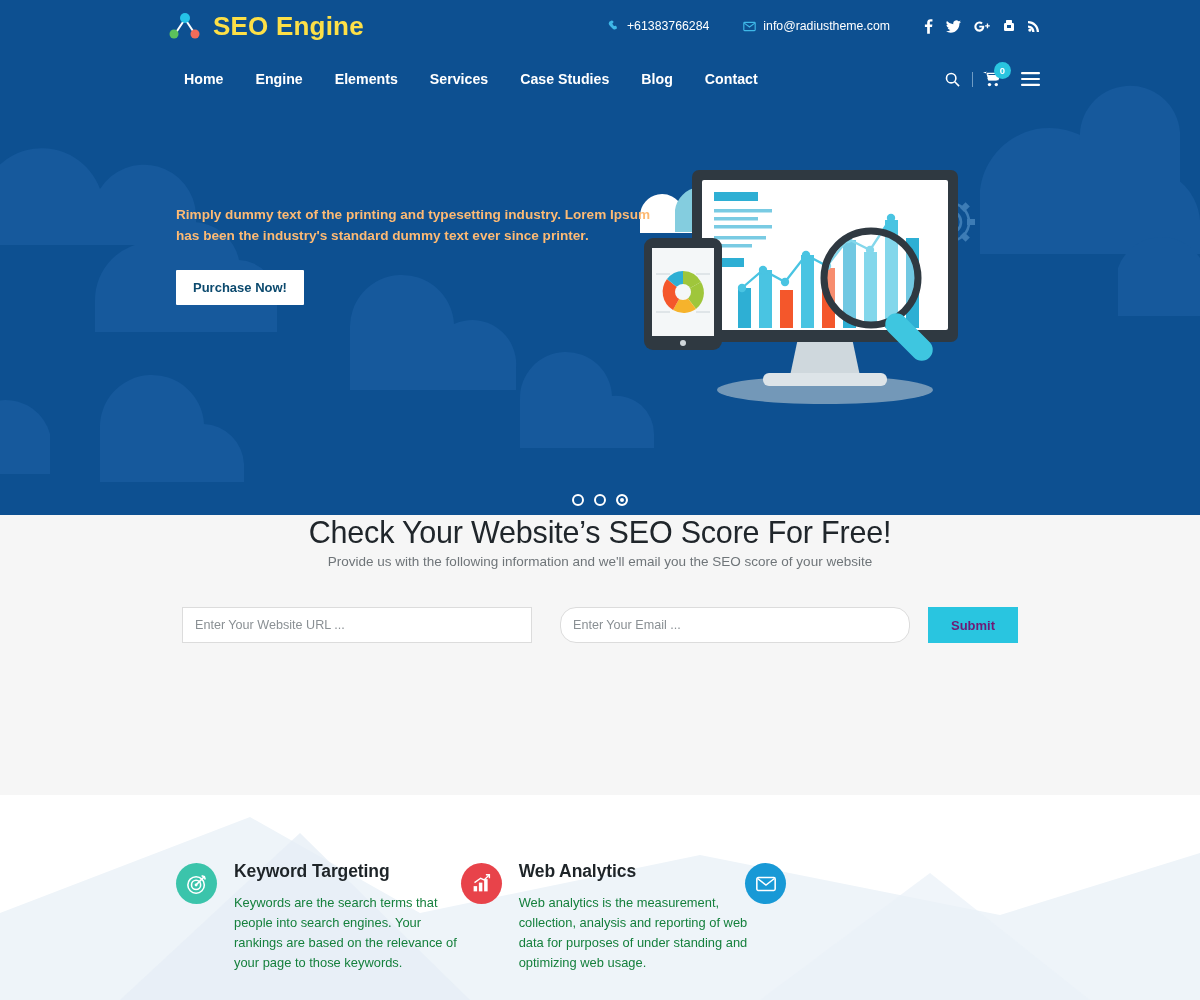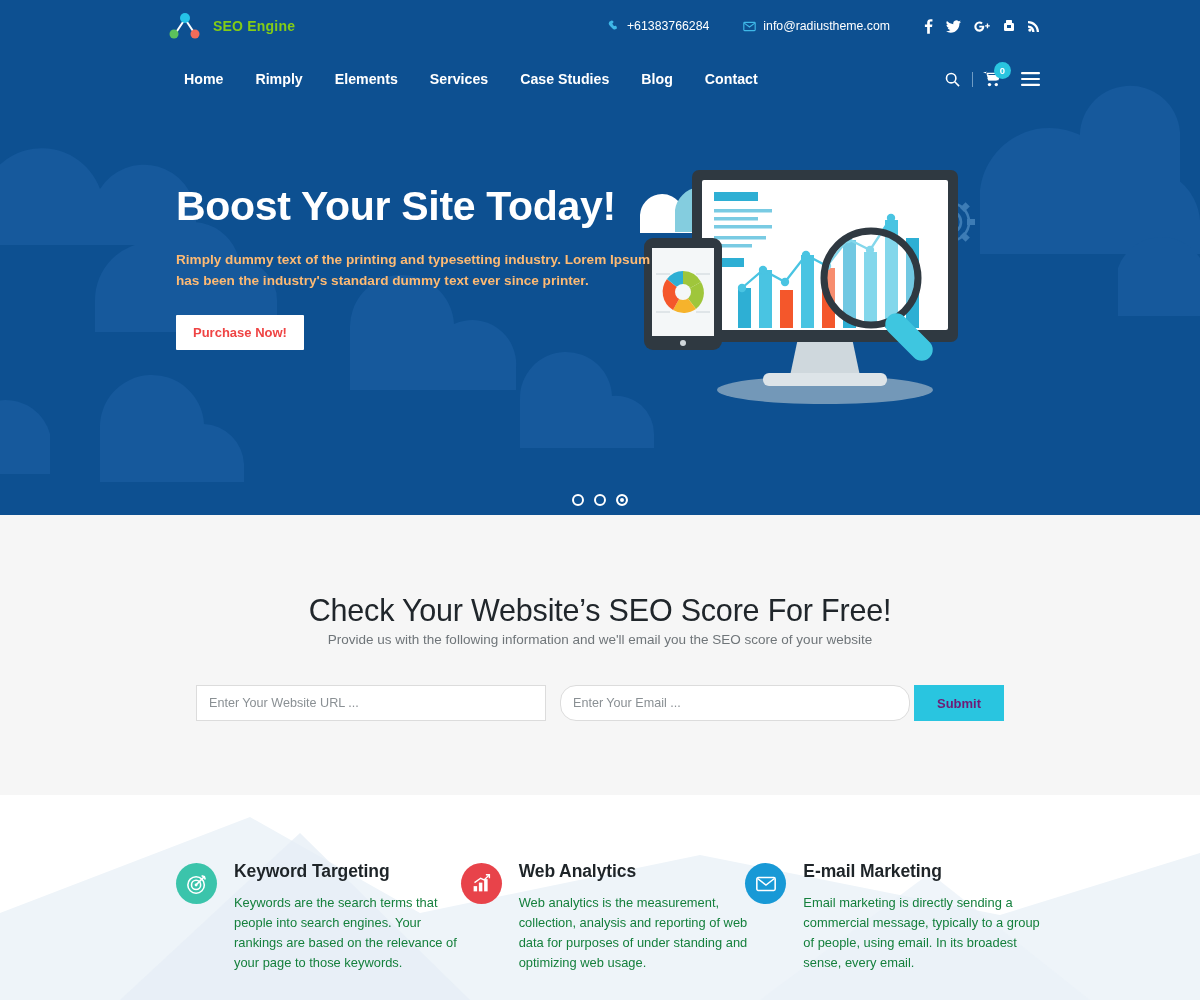--- a/index.html
+++ b/index.html
@@ -23,21 +23,21 @@
 
   .topbar {
     position:relative; z-index:5;
     height:52px;
     display:flex; align-items:center;
     padding:0 160px 0 168px;
   }
   .brand { display:flex; align-items:center; gap:11px; }
   .brand-logo { width:34px; height:30px; display:block; }
   .brand-name {
-    color:#84cc16; font-size:14px; font-weight:bold; letter-spacing:.2px;
+    color:#fde047; font-size:26px; font-weight:bold; letter-spacing:.2px;
   }
   .topbar-right {
     margin-left:auto; display:flex; align-items:center; gap:0;
     font-size:12.3px; color:#e8eef5;
   }
   .contact-item {
     display:flex; align-items:center; gap:7px;
     margin-right:34px; white-space:nowrap;
   }
   .contact-item .ic { display:flex; color:#3fb8e8; }
@@ -83,21 +83,21 @@
   .hero-title {
     color:#ffffff; font-size:41px; font-weight:bold;
     letter-spacing:-0.3px; line-height:1.1;
   }
   .hero-sub {
     color:#fdba74; font-size:13.6px; font-weight:bold;
     line-height:1.55; margin-top:20px; max-width:482px;
   }
   .hero-btn {
     display:inline-block; margin-top:24px;
-    background:#ffffff; color:#ef4444;
+    background:#ffffff; color:#0c4a6e;
     font-size:13px; font-weight:bold;
     padding:10px 17px; border:none; cursor:pointer;
     border-radius:1px;
   }
   .hero-art { position:absolute; left:630px; top:160px; width:360px; height:255px; }
 
   .dots {
     position:absolute; z-index:6; left:0; right:0; top:494px;
     display:flex; justify-content:center; gap:10px;
   }
@@ -106,32 +106,31 @@
     border:2px solid #ffffff; background:transparent; cursor:pointer;
   }
   .dot.active { background:#ffffff; box-shadow:inset 0 0 0 2px #0d5091; }
 
   
   .seo-section {
     position:relative;
     width:1200px; height:280px;
     background:#f6f6f6;
     text-align:center;
-    padding-top:78px;
   }
   .seo-title {
     font-size:30.5px; color:#20262b; font-weight:normal;
     letter-spacing:-.2px;
   }
   .seo-sub {
     margin-top:4px; font-size:13.5px; color:#6f7579;
   }
   .seo-form {
     margin-top:38px;
-    display:flex; justify-content:center; align-items:flex-start; gap:0;
+    display:flex; justify-content:center; align-items:flex-start; gap:14px;
   }
   .seo-form input {
     height:36px; border:1px solid #dcdcdc; background:#ffffff;
     font-family:"Liberation Sans", sans-serif;
     font-size:12.6px; color:#777; padding:0 12px; outline:none;
   }
   .seo-form input::placeholder { color:#8a9094; }
   .in-url { width:350px; margin-right:14px; }
   .in-email { width:350px; margin-right:4px;border-radius:16px; }
   .seo-submit {
@@ -252,21 +251,21 @@
                 <path d="M0 1.1v2.7c5.6 0 10.2 4.6 10.2 10.2h2.7C12.9 6.8 7.2 1.1 0 1.1z"></path>
               </svg>
           </span>
         </div>
       </div>
     </div>
 
     <nav class="navbar">
       <ul class="nav-list">
         <li>Home</li>
-        <li>Rimply</li>
+        <li>Engine</li>
         <li>Elements</li>
         <li>Services</li>
         <li>Case Studies</li>
         <li>Blog</li>
         <li>Contact</li>
       </ul>
       <div class="nav-tools">
         <span class="tool">
           <svg width="15" height="15" viewBox="0 0 16 16" fill="none" stroke="#ffffff" stroke-width="1.7">
             <circle cx="6.6" cy="6.6" r="5"></circle>
@@ -288,21 +287,20 @@
             <rect x="0" y="0" width="19" height="2.2" rx="1"></rect>
             <rect x="0" y="5.9" width="19" height="2.2" rx="1"></rect>
             <rect x="0" y="11.8" width="19" height="2.2" rx="1"></rect>
           </svg>
         </span>
       </div>
     </nav>
 
     <div class="hero-inner">
       <div class="hero-text">
-        <h1 class="hero-title">Boost Your Site Today!</h1>
         <p class="hero-sub">Rimply dummy text of the printing and typesetting industry. Lorem Ipsum has been the industry's standard dummy text ever since printer.</p>
         <button class="hero-btn">Purchase Now!</button>
       </div>
     </div>
 
     <div class="hero-art">
       <svg width="360" height="255" viewBox="0 0 360 255">
 
         <g>
           <path d="M10 55 a22 22 0 0 1 42 -8 a18 18 0 0 1 22 20 l0 6 l-64 0 z" fill="#ffffff"></path>
@@ -469,21 +467,17 @@
         </div>
       </div>
 
       <div class="svc-card">
         <div class="svc-ico" style="background:#1899d6">
           <svg width="22" height="18" viewBox="0 0 24 18" fill="none" stroke="#ffffff" stroke-width="1.7">
             <rect x="2" y="2" width="20" height="14" rx="1.5"></rect>
             <path d="M2.8 3 L12 10.2 L21.2 3"></path>
           </svg>
         </div>
-        <div class="svc-body">
-          <div class="svc-h">E-mail Marketing</div>
-          <div class="svc-p">Email marketing is directly sending a commercial message, typically to a group of people, using email. In its broadest sense, every email.</div>
-        </div>
       </div>
     </div>
   </section>
 
 </div>
 
 </body></html>

